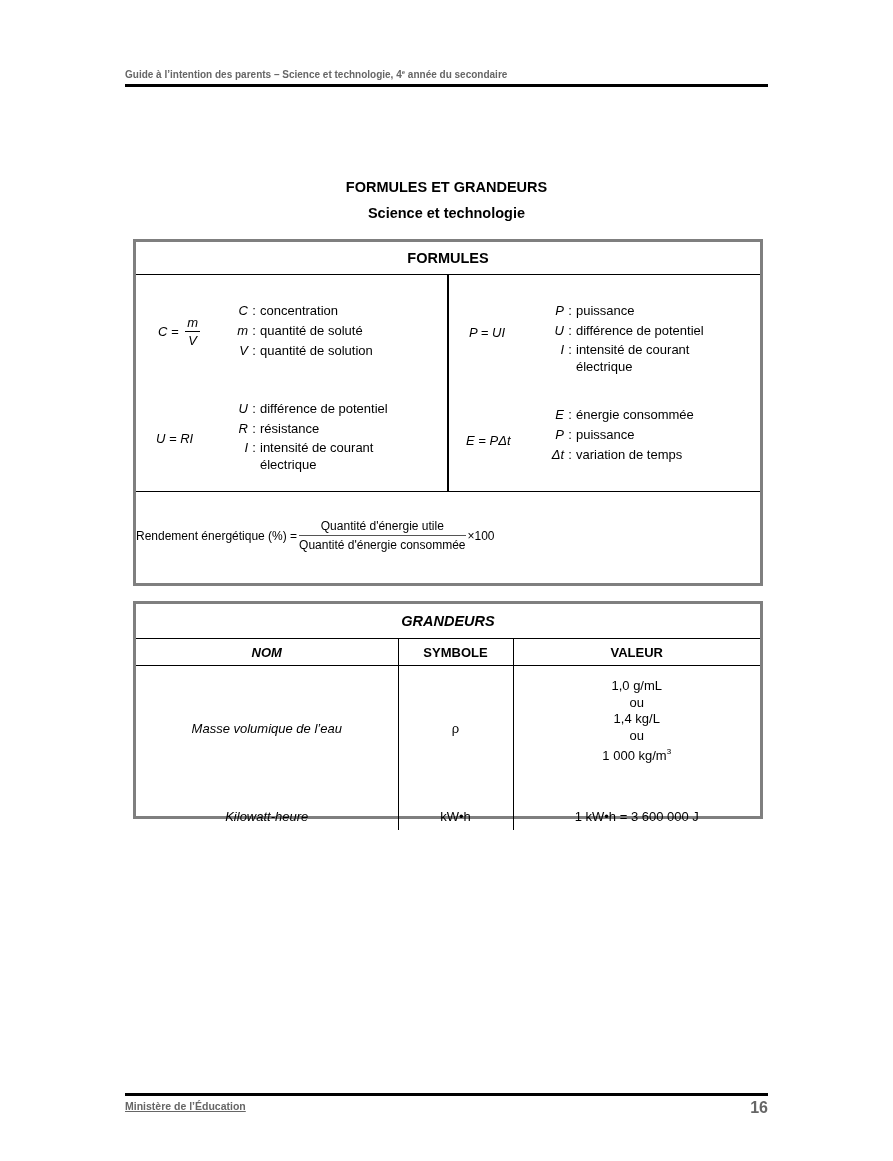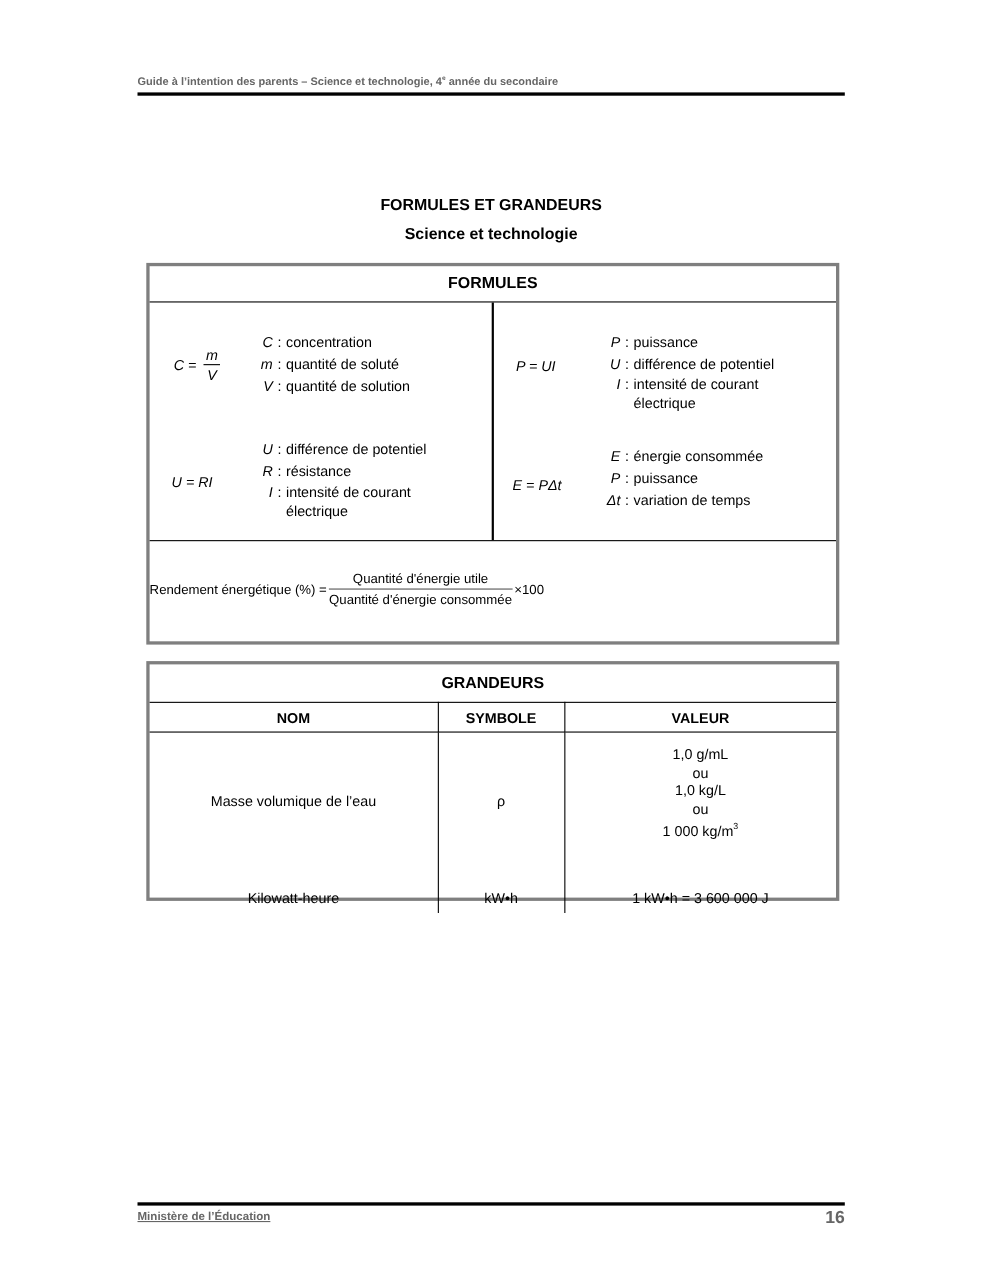--- a/index.html
+++ b/index.html
@@ -32,21 +32,21 @@
   .rendement { position: absolute; left: 0; right: 0; top: 250px; height: 88px; display: flex; align-items: center; justify-content: flex-start; font-size: 12px; }
   .rendement .frac2 { display: inline-block; vertical-align: middle; text-align: center; margin: 0 2px; }
   .rendement .frac2 .num { display: block; border-bottom: 1px solid #555; padding: 0 2px 2px; line-height: 14px; }
   .rendement .frac2 .den { display: block; line-height: 16px; padding-top: 1px; }
 
   
   .grandeurs-box { position: absolute; left: 133px; top: 601px; width: 624px; height: 212px; border: 3px solid #7f7f7f; }
   .grandeurs-box table { border-collapse: collapse; width: 100%; height: 100%; font-size: 13px; }
   .grandeurs-box th, .grandeurs-box td { border: 1.5px solid #000; text-align: center; padding: 0; }
   .grandeurs-box tr:first-child th { border-top: none; }
-  .grandeurs-box th:first-child, .grandeurs-box td:first-child { border-left: none; }
+  .grandeurs-box th:first-child, .grandeurs-box td:first-child { border-left: none; font-style: italic; }
   .grandeurs-box th:last-child, .grandeurs-box td:last-child { border-right: none; }
   .grandeurs-box tr:last-child td { border-bottom: none; }
   .g-title { height: 34px; font-size: 14.5px; font-weight: bold; }
   .g-head { height: 26px; font-size: 13px; font-weight: bold; }
   .g-row1 td { height: 112px; vertical-align: middle; }
   .g-row1 td.val { vertical-align: top; padding-top: 12px; line-height: 16.5px; }
   .g-row2 td { height: 34px; vertical-align: bottom; padding-bottom: 6px; }
   .sup { font-size: 8px; vertical-align: 6px; }
 
   .footer-rule { position: absolute; left: 125px; top: 1093px; width: 643px; height: 3px; background: #000; }
@@ -183,21 +183,21 @@
       <th class="g-head">NOM</th>
       <th class="g-head">SYMBOLE</th>
       <th class="g-head">VALEUR</th>
     </tr>
     <tr class="g-row1">
       <td style="border-bottom:none">Masse volumique de l’eau</td>
       <td style="border-bottom:none">ρ</td>
       <td class="val" style="border-bottom:none">
         <div>1,0 g/mL</div>
         <div>ou</div>
-        <div>1,0  kg/L</div>
+        <div>1,4  kg/L</div>
         <div>ou</div>
         <div><span>1 000 kg/m</span><span class="sup">3</span></div>
       </td>
     </tr>
     <tr class="g-row2">
       <td style="border-top:none">Kilowatt-heure</td>
       <td style="border-top:none">kW•h</td>
       <td style="border-top:none">1 kW•h = 3 600 000 J</td>
     </tr>
   </tbody>

